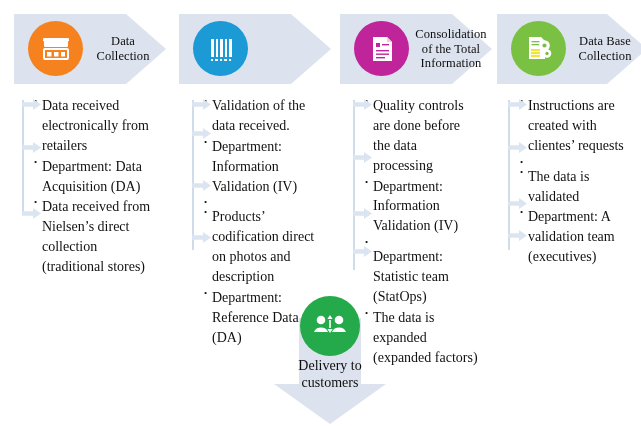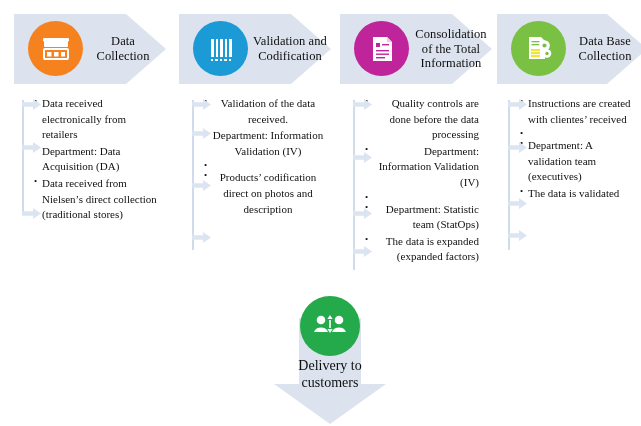--- a/index.html
+++ b/index.html
@@ -64,21 +64,21 @@
     position: absolute;
     top: 96px;
   }
   .col ul {
     margin: 0;
     padding: 0 0 0 12px;
     list-style: none;
   }
   .col li {
     position: relative;
-    font-size: 11px;
+    font-size: 14px;
     line-height: 1.42;
     margin: 0 0 1px 0;
     padding-left: 8px;
     color: #111;
   }
   .col li::before {
     content: "\2022";
     position: absolute;
     left: 0;
     top: -1px;
@@ -189,32 +189,29 @@
         <rect x="16" y="7" width="3" height="18" fill="#ffffff"></rect>
         <rect x="21" y="7" width="2" height="18" fill="#ffffff"></rect>
         <rect x="25" y="7" width="3" height="18" fill="#ffffff"></rect>
         <rect x="7" y="27" width="2" height="2" fill="#ffffff"></rect>
         <rect x="11" y="27" width="3" height="2" fill="#ffffff"></rect>
         <rect x="16" y="27" width="2" height="2" fill="#ffffff"></rect>
         <rect x="20" y="27" width="3" height="2" fill="#ffffff"></rect>
         <rect x="25" y="27" width="2" height="2" fill="#ffffff"></rect>
       </svg>
     </div>
-    <div class="stage-title" style="left:72px; width:78px;">
-      <span>Validation and
-Codification</span>
-    </div>
-  </div>
-
-  <div class="col" style="left:184px; width:132px;text-align:center;">
+  </div>
+
+  <div class="col" style="left:184px; width:132px;">
     <ul>
       <li>Validation of the data received.</li>
       <li>Department: Information Validation (IV)</li>
       <li class="group-gap"></li>
       <li>Products’ codification direct on photos and description</li>
+      <li>Department: Reference Data (DA)</li>
     </ul>
   </div>
 
   <div class="rail" style="left:184px; top:100px; height:150px;"></div>
   <svg class="tick" style="left:184px; top:99px;" viewBox="0 0 19 11">
     <path d="M0,3.3 L11,3.3 L11,0 L19,5.5 L11,11 L11,7.7 L0,7.7 Z" fill="#dbe5f1"></path>
   </svg>
   <svg class="tick" style="left:184px; top:128px;" viewBox="0 0 19 11">
     <path d="M0,3.3 L11,3.3 L11,0 L19,5.5 L11,11 L11,7.7 L0,7.7 Z" fill="#dbe5f1"></path>
   </svg>
@@ -238,21 +235,21 @@
         <rect x="11" y="18" width="13" height="1.4" fill="#c0249b"></rect>
         <rect x="11" y="21.5" width="13" height="1.4" fill="#c0249b"></rect>
         <rect x="11" y="25" width="9" height="1.4" fill="#c0249b"></rect>
       </svg>
     </div>
     <div class="stage-title" style="left:72px; width:78px;">
       <span>Consolidation of the Total Information</span>
     </div>
   </div>
 
-  <div class="col" style="left:345px; width:126px;text-align:right;">
+  <div class="col" style="left:345px; width:126px;">
     <ul>
       <li>Quality controls are done before the data processing</li>
       <li>Department: Information Validation (IV)</li>
       <li class="group-gap"></li>
       <li>Department: Statistic team (StatOps)</li>
       <li>The data is expanded (expanded factors)</li>
     </ul>
   </div>
 
   <div class="rail" style="left:345px; top:100px; height:170px;"></div>
@@ -288,24 +285,24 @@
       </svg>
     </div>
     <div class="stage-title" style="left:70px; width:76px;">
       <span>Data Base
 Collection</span>
     </div>
   </div>
 
   <div class="col" style="left:500px; width:128px;">
     <ul>
-      <li>Instructions are created with clientes’ received</li>
+      <li>Instructions are created with clientes’ requests</li>
       <li class="group-gap"></li>
+      <li>The data is validated</li>
       <li>Department: A validation team (executives)</li>
-      <li>The data is validated</li>
     </ul>
   </div>
 
   <div class="rail" style="left:500px; top:100px; height:150px;"></div>
   <svg class="tick" style="left:500px; top:99px;" viewBox="0 0 19 11">
     <path d="M0,3.3 L11,3.3 L11,0 L19,5.5 L11,11 L11,7.7 L0,7.7 Z" fill="#dbe5f1"></path>
   </svg>
   <svg class="tick" style="left:500px; top:142px;" viewBox="0 0 19 11">
     <path d="M0,3.3 L11,3.3 L11,0 L19,5.5 L11,11 L11,7.7 L0,7.7 Z" fill="#dbe5f1"></path>
   </svg>

